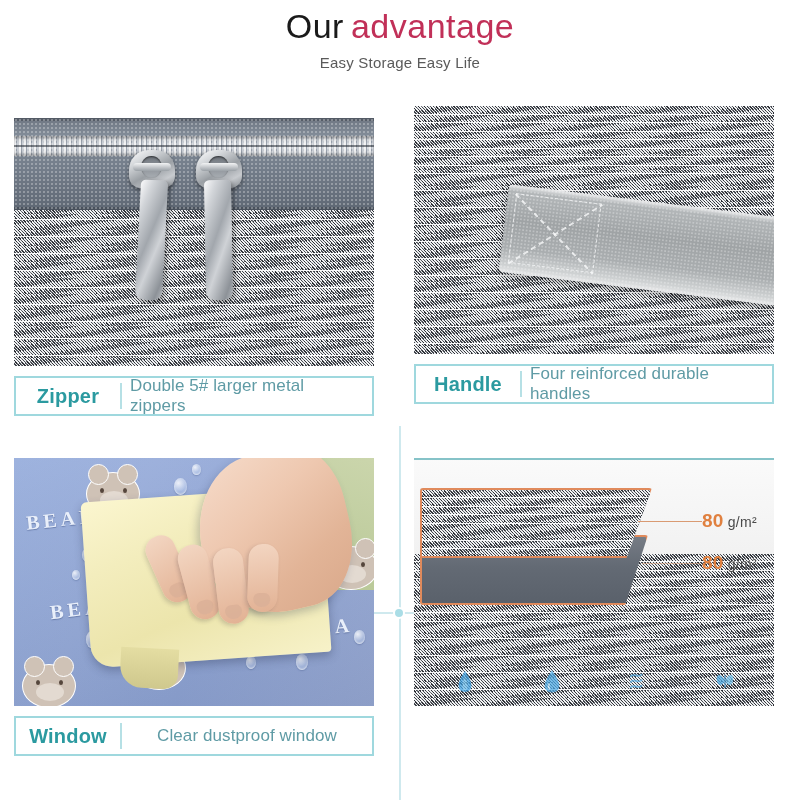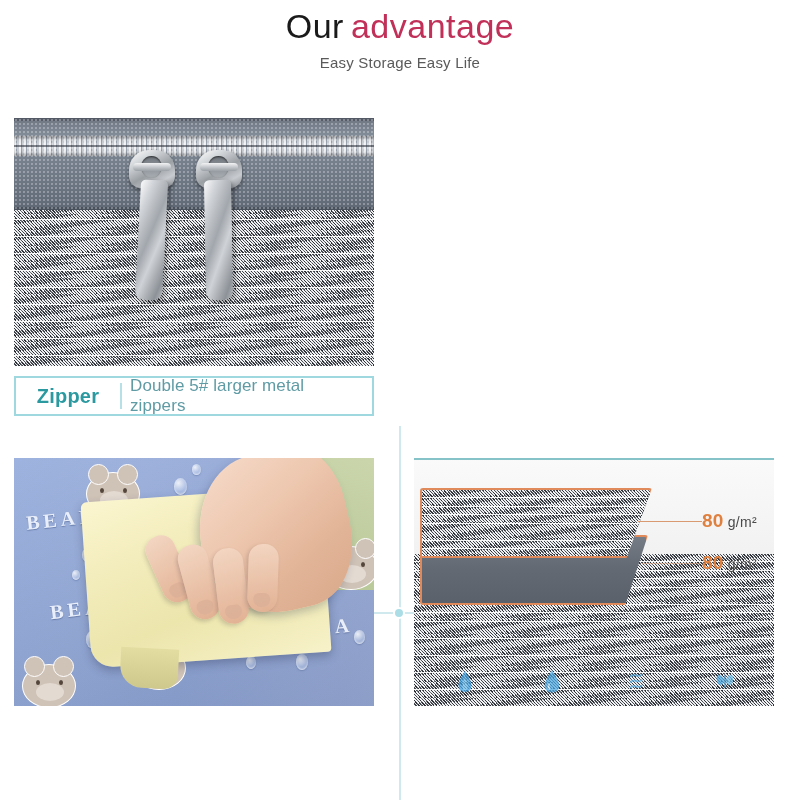--- a/index.html
+++ b/index.html
@@ -464,20 +464,38 @@
       </div>
     </div>
 
     <div class="caption">
       <div class="caption-key">Zipper</div>
       <div class="caption-sep"></div>
       <div class="caption-val">Double 5# larger metal zippers</div>
     </div>
   </div>
 
+  <div class="cell cell-tr">
+    <div class="photo">
+      <div class="herringbone"></div>
+      <div class="herringbone-mask"></div>
+
+      <div class="handle-strap">
+        <div class="stitch-box"></div>
+        <div class="stitch-x1"></div>
+        <div class="stitch-x2"></div>
+      </div>
+    </div>
+
+    <div class="caption">
+      <div class="caption-key">Handle</div>
+      <div class="caption-sep"></div>
+      <div class="caption-val">Four reinforced durable handles</div>
+    </div>
+  </div>
 
   <div class="cell cell-bl">
     <div class="photo">
       <div class="bedding"></div>
       <div class="bedding-green"></div>
 
       <div class="bear" style="left:72px; top:14px;">
         <div class="muzzle"></div>
           <div class="eye l"></div>
           <div class="eye r"></div>
@@ -523,20 +541,25 @@
           <div class="nail"></div>
         </div>
       <div class="finger" style="left:202px;top:90px;height:76px;transform:rotate(-7deg);">
           <div class="nail"></div>
         </div>
       <div class="finger" style="left:234px;top:86px;height:68px;transform:rotate(2deg);">
           <div class="nail"></div>
         </div>
     </div>
 
+    <div class="caption">
+      <div class="caption-key">Window</div>
+      <div class="caption-sep"></div>
+      <div class="caption-val">Clear dustproof window</div>
+    </div>
   </div>
 
   <div class="cell cell-br">
     <div class="photo">
       <div class="design-bg"></div>
       <div class="design-topline"></div>
 
       <div class="hb-lower">
         <div class="herringbone"></div>
         <div class="herringbone-mask"></div>

